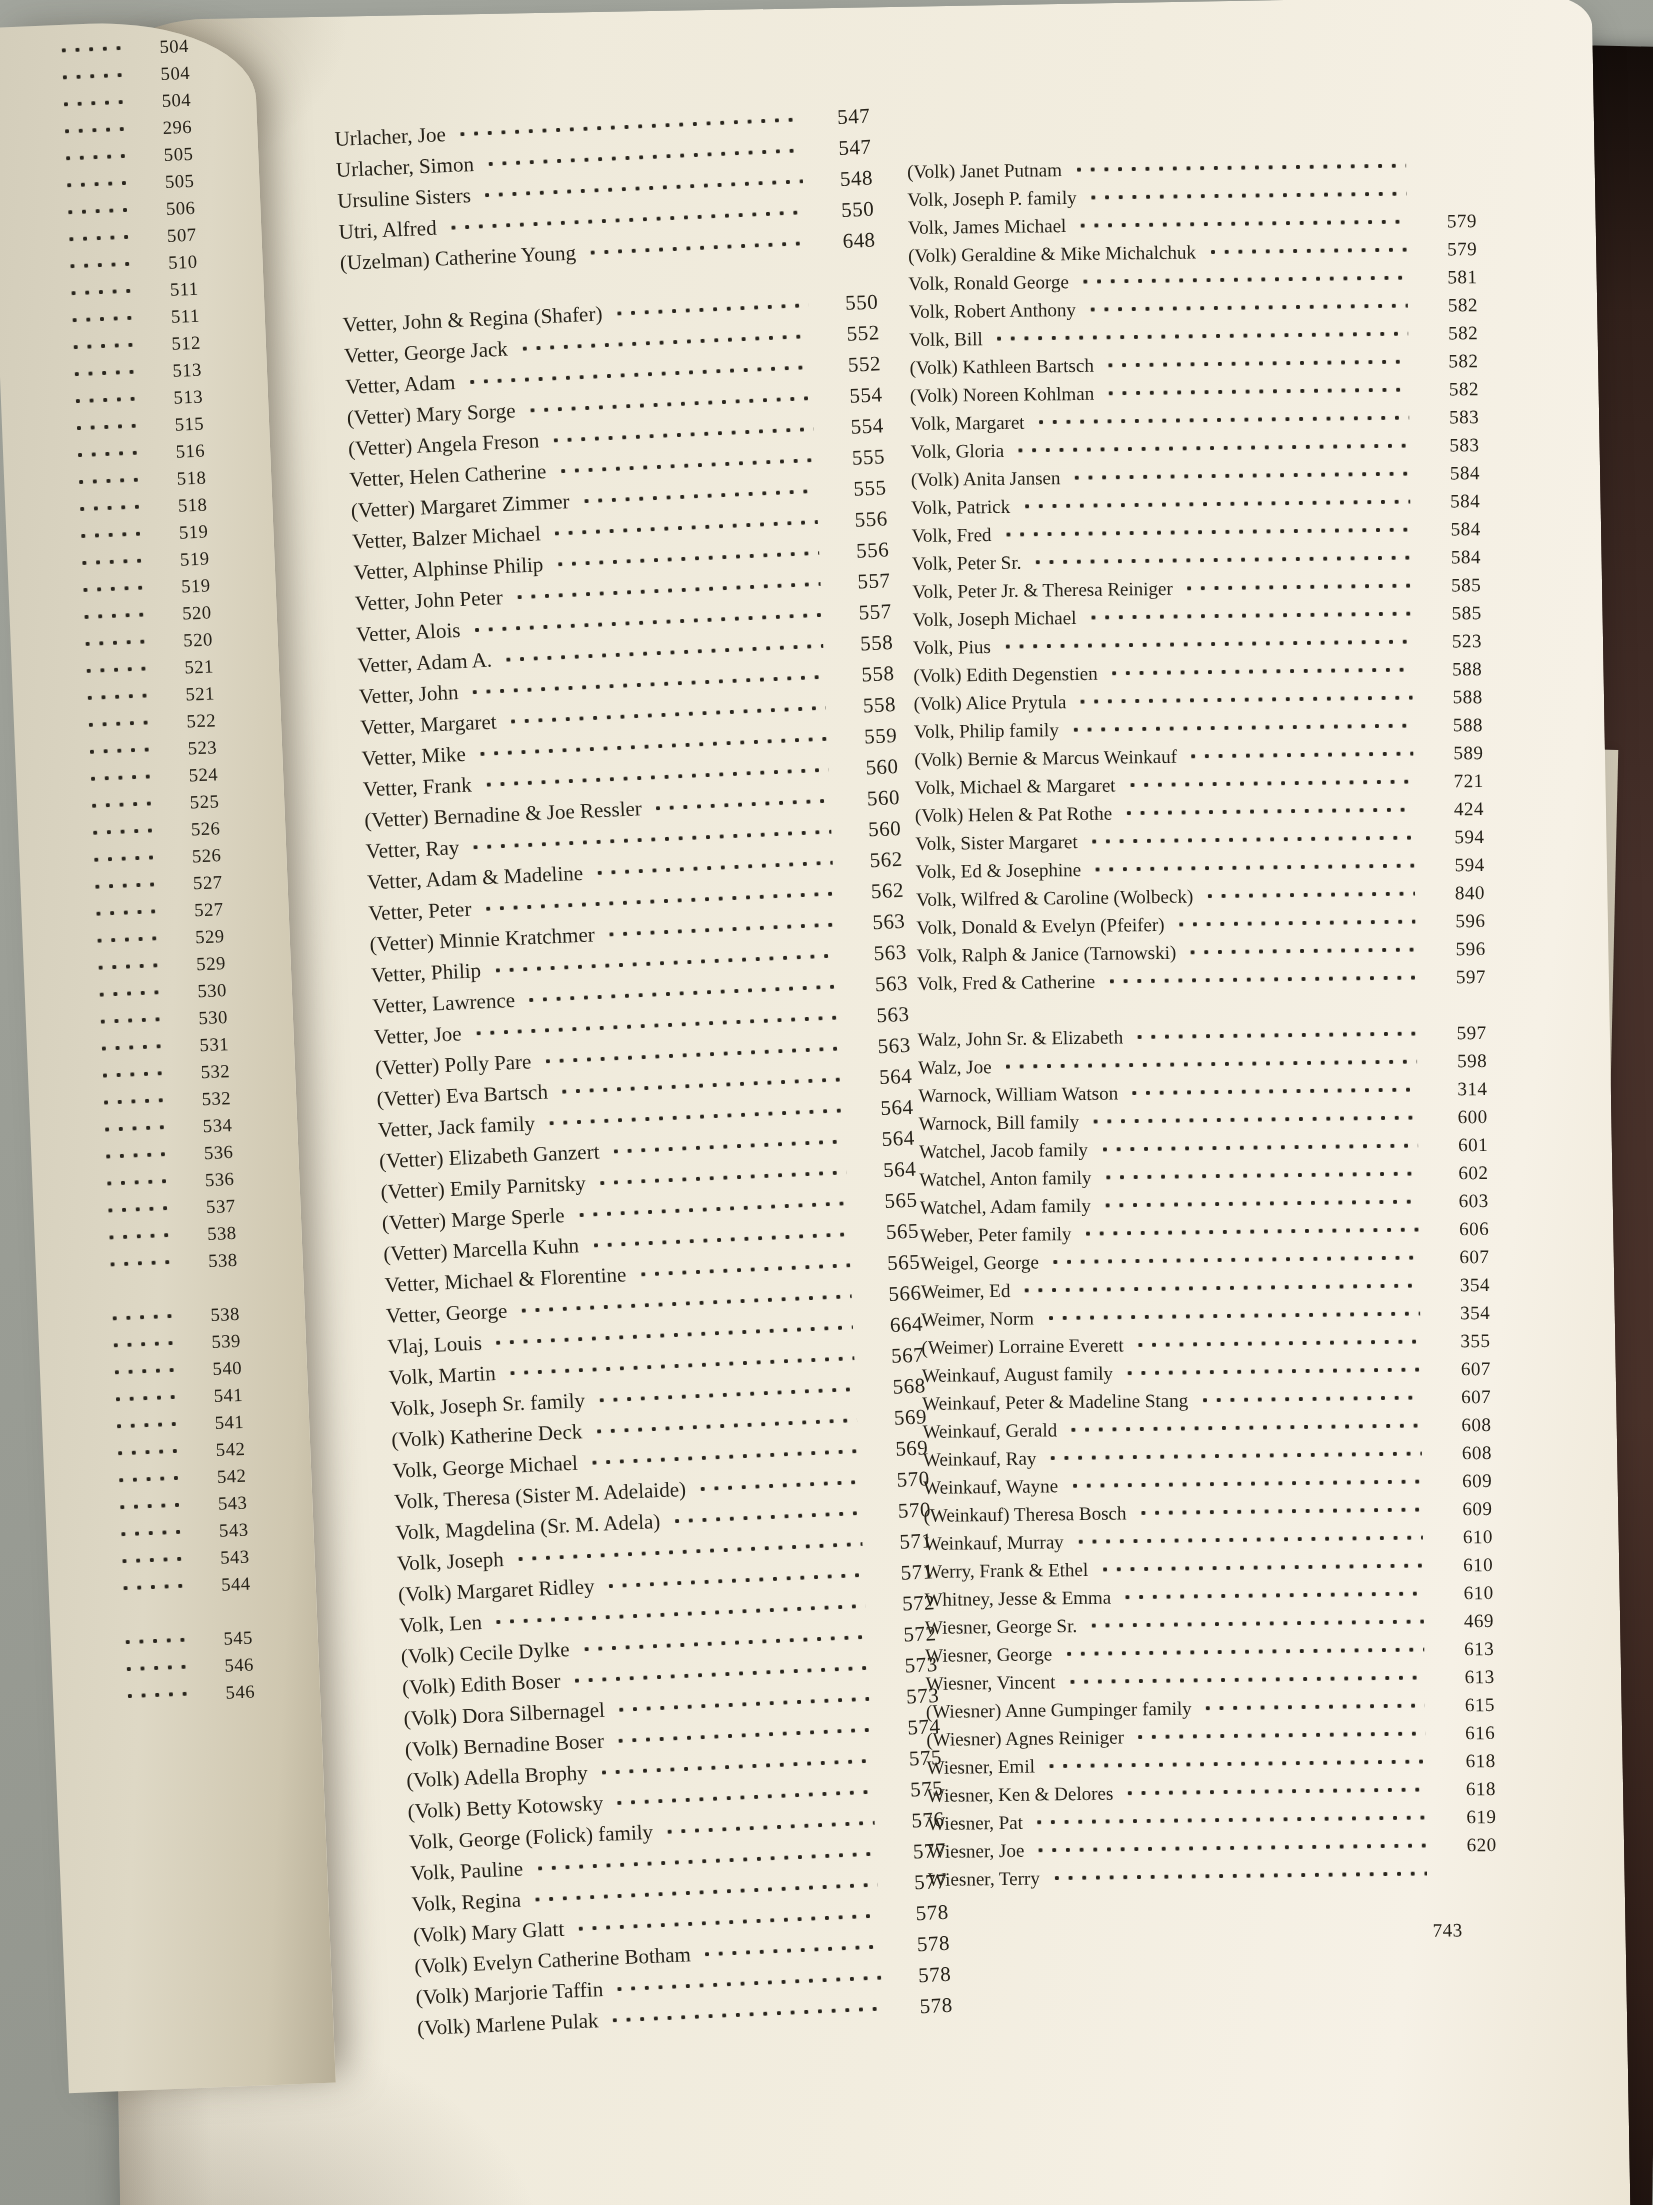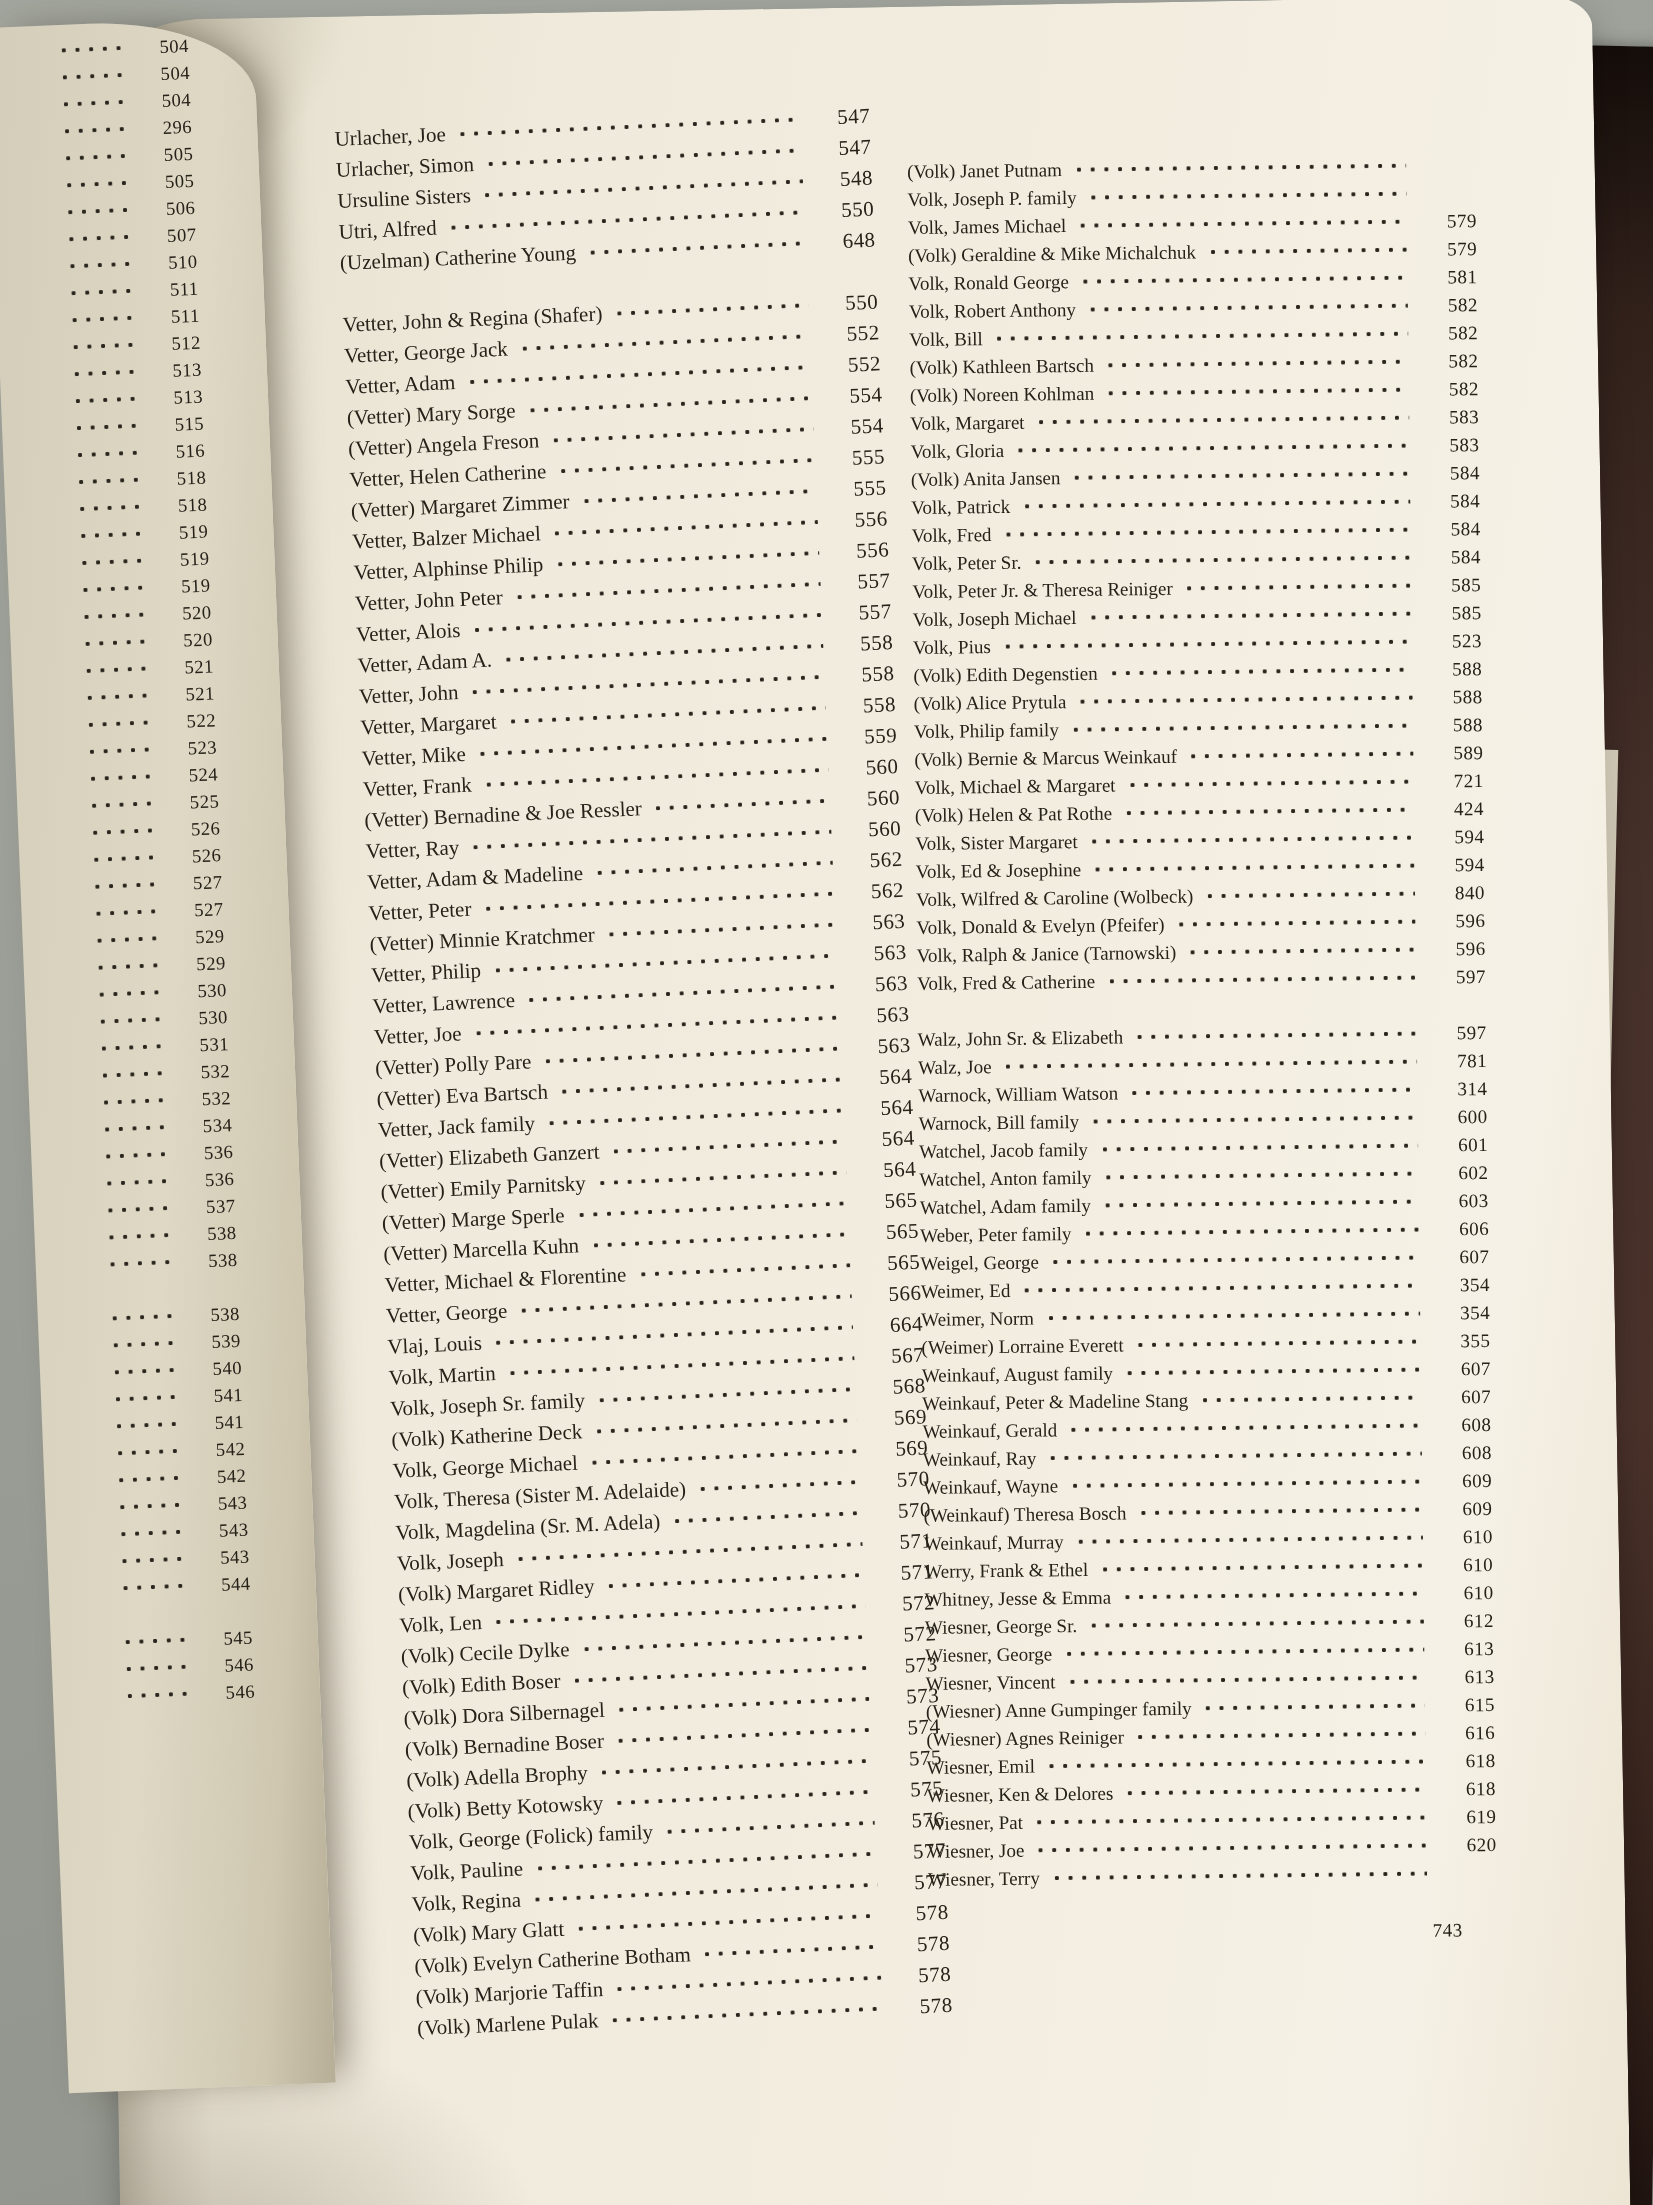--- a/index.html
+++ b/index.html
@@ -819,21 +819,21 @@
     <div class="group">
 
     <div class="entry">
           <span class="nm">Walz, John Sr. &amp; Elizabeth</span>
           <span class="dots"></span>
           <span class="pg">597</span>
         </div>
         <div class="entry">
           <span class="nm">Walz, Joe</span>
           <span class="dots"></span>
-          <span class="pg">781</span>
+          <span class="pg">598</span>
         </div>
         <div class="entry">
           <span class="nm">Warnock, William Watson</span>
           <span class="dots"></span>
           <span class="pg">314</span>
         </div>
         <div class="entry">
           <span class="nm">Warnock, Bill family</span>
           <span class="dots"></span>
           <span class="pg">600</span>
@@ -919,21 +919,21 @@
           <span class="pg">610</span>
         </div>
         <div class="entry">
           <span class="nm">Whitney, Jesse &amp; Emma</span>
           <span class="dots"></span>
           <span class="pg">610</span>
         </div>
         <div class="entry">
           <span class="nm">Wiesner, George Sr.</span>
           <span class="dots"></span>
-          <span class="pg">612</span>
+          <span class="pg">469</span>
         </div>
         <div class="entry">
           <span class="nm">Wiesner, George</span>
           <span class="dots"></span>
           <span class="pg">613</span>
         </div>
         <div class="entry">
           <span class="nm">Wiesner, Vincent</span>
           <span class="dots"></span>
           <span class="pg">613</span>

